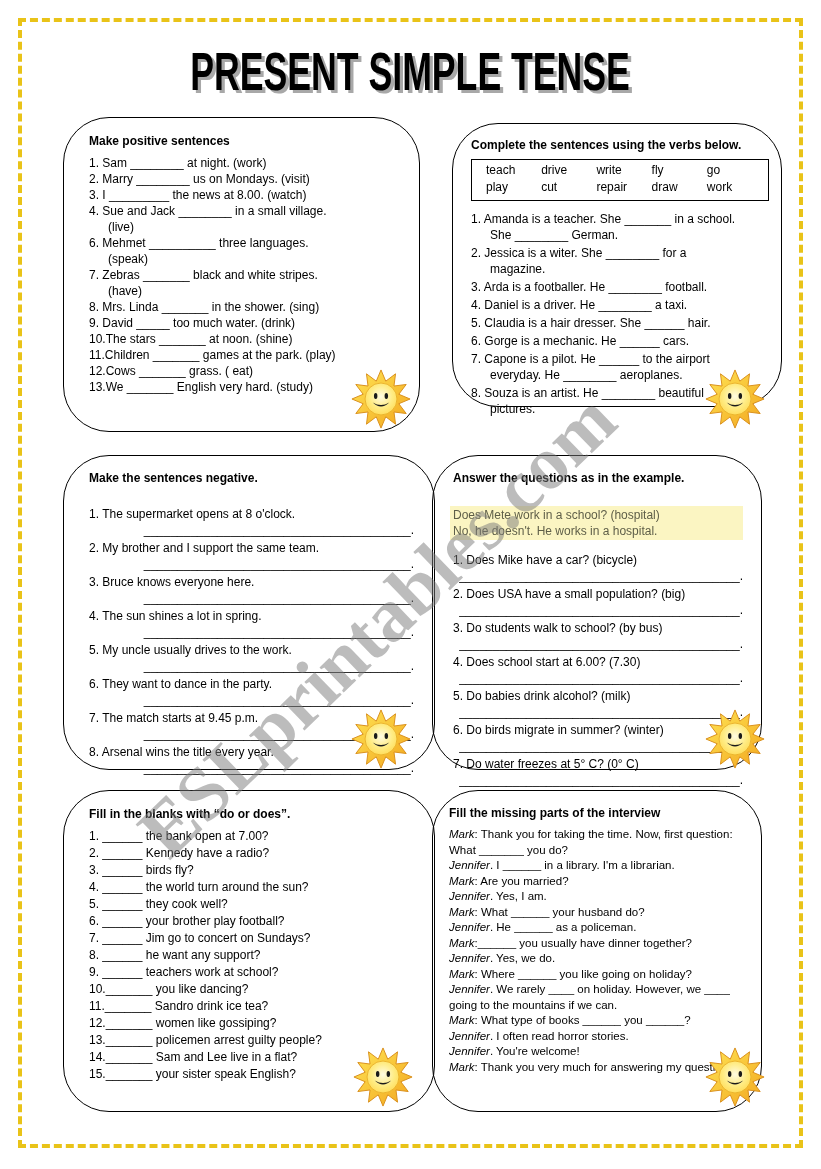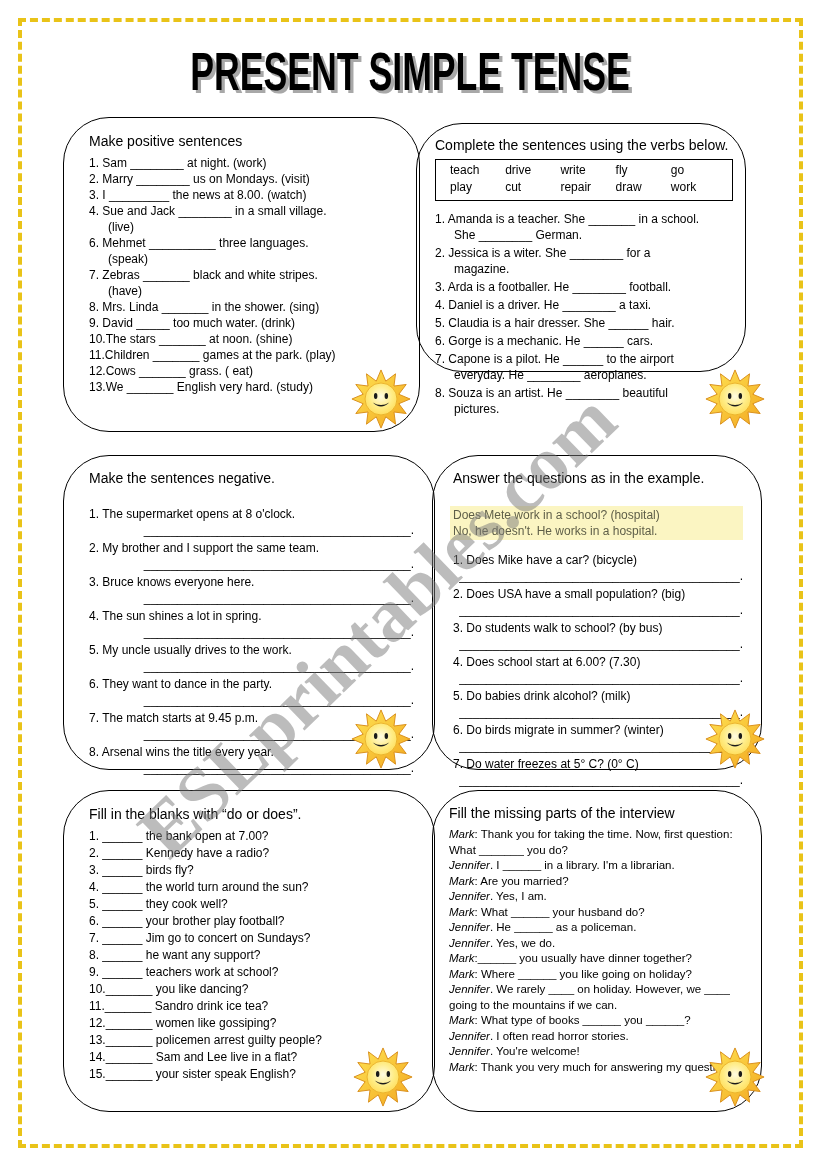--- a/index.html
+++ b/index.html
@@ -23,27 +23,27 @@
     transform:translate(-50%,-50%) rotate(-44deg);
     font-family:"Liberation Serif","DejaVu Serif",serif; font-weight:bold;
     font-size:76px; color:rgba(122,122,122,0.5); white-space:nowrap;
     z-index:5; pointer-events:none;
   }
   .box {
     position:absolute; box-sizing:border-box; border:1.5px solid #000;
     border-radius:46px; z-index:1; font-size:12px; line-height:16px;
   }
   .box1 { left:63px;  top:117px; width:357px; height:315px; padding:15px 16px 0 25px; }
-  .box2 { left:416px; top:123px; width:330px; height:249px; padding:13px 12px 0 18px; }
+  .box2 { left:452px; top:123px; width:330px; height:284px; padding:13px 12px 0 18px; }
   .box3 { left:63px;  top:455px; width:372px; height:315px; padding:14px 20px 0 25px; }
   .box4 { left:432px; top:455px; width:330px; height:315px; padding:14px 18px 0 20px; }
   .box5 { left:63px;  top:790px; width:372px; height:322px; padding:15px 20px 0 25px; }
   .box6 { left:432px; top:790px; width:330px; height:322px; padding:14px 20px 0 16px;
           font-size:11.5px; line-height:15.5px; }
-  .heading { font-weight:normal; font-size:14px; line-height:16px; margin:0 0 6px 0; }
+  .heading { font-weight:bold; font-size:12px; line-height:16px; margin:0 0 6px 0; }
   .box3 .heading, .box4 .heading { margin-bottom:20px; }
   .box1 .list { width:262px; }
   .box2 .list { width:274px; }
   .num { padding-left:19px; text-indent:-19px; }
   .box2 .item { margin-bottom:2px; }
   .box5 .item { line-height:17px; }
   .pair { margin-bottom:2px; }
   .blank { white-space:nowrap; overflow:hidden;text-align:right; }
   .verb-grid {
     display:grid; grid-template-columns:repeat(5,1fr);
@@ -261,24 +261,24 @@
       <div class="iline"><span class="speaker">Jennifer</span><span class="dtext">. I ______ in a library. I'm a librarian.</span></div>
 
       <div class="iline"><span class="speaker">Mark</span><span class="dtext">: Are you married?</span></div>
 
       <div class="iline"><span class="speaker">Jennifer</span><span class="dtext">. Yes, I am.</span></div>
 
       <div class="iline"><span class="speaker">Mark</span><span class="dtext">: What ______ your husband do?</span></div>
 
       <div class="iline"><span class="speaker">Jennifer</span><span class="dtext">. He ______ as a policeman.</span></div>
 
+      <div class="iline"><span class="speaker">Mark</span><span class="dtext">:______ you usually have dinner together?</span></div>
+
       <div class="iline"><span class="speaker">Jennifer</span><span class="dtext">. Yes, we do.</span></div>
 
-      <div class="iline"><span class="speaker">Mark</span><span class="dtext">:______ you usually have dinner together?</span></div>
-
       <div class="iline"><span class="speaker">Mark</span><span class="dtext">: Where ______ you like going on holiday?</span></div>
 
       <div class="iline"><span class="speaker">Jennifer</span><span class="dtext">. We rarely ____ on holiday. However, we ____ going to the mountains if we can.</span></div>
 
       <div class="iline"><span class="speaker">Mark</span><span class="dtext">: What type of books ______ you ______?</span></div>
 
       <div class="iline"><span class="speaker">Jennifer</span><span class="dtext">. I often read horror stories.</span></div>
 
       <div class="iline"><span class="speaker">Jennifer</span><span class="dtext">. You're welcome!</span></div>
 

